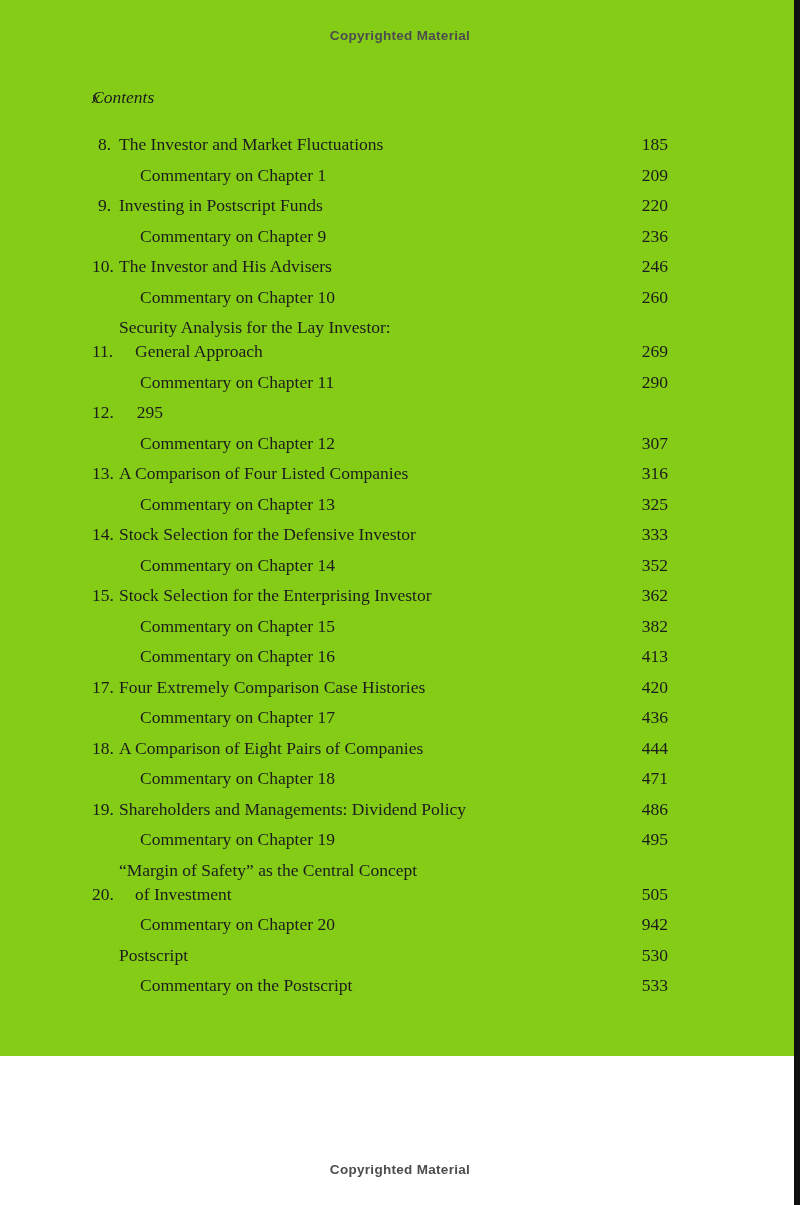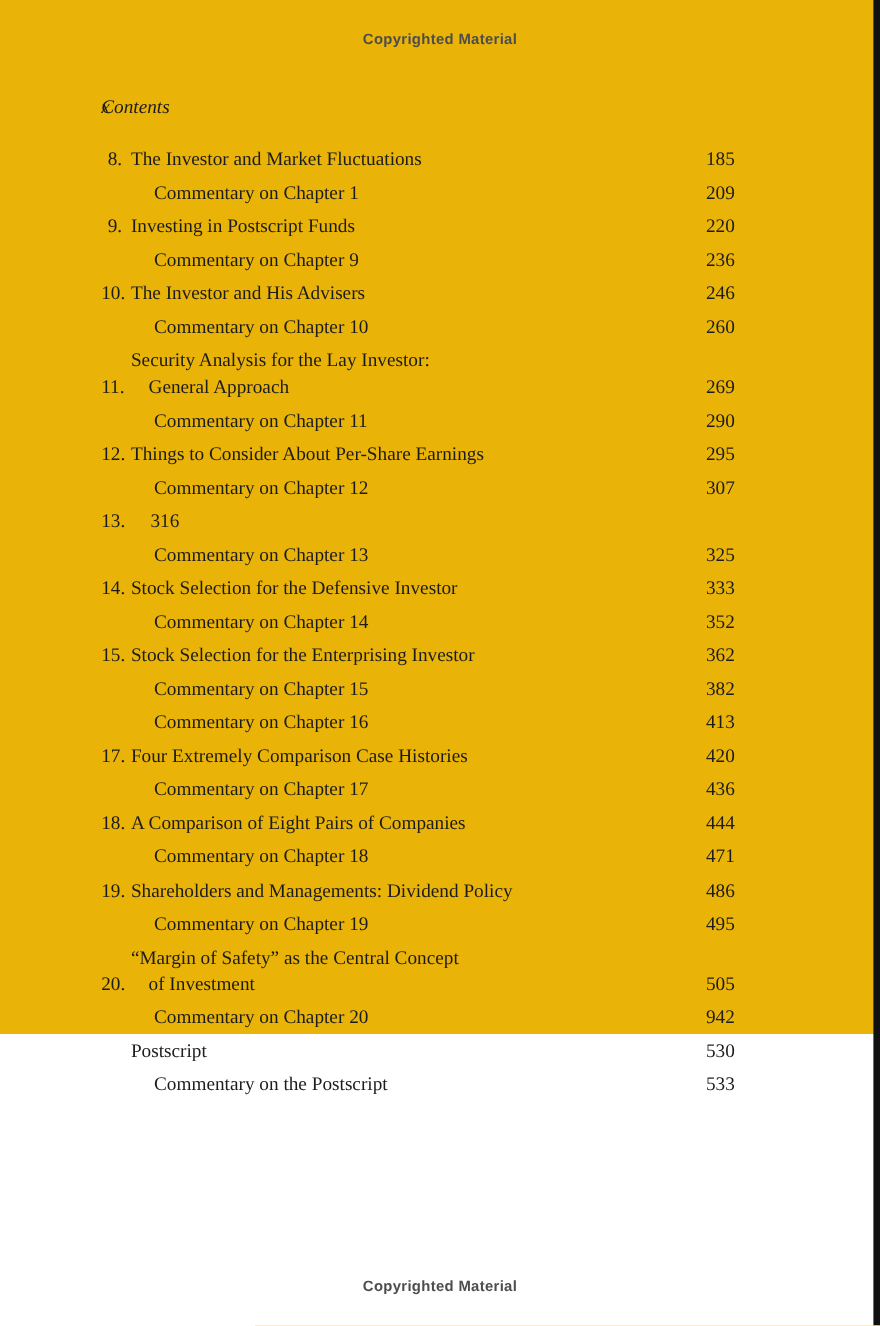--- a/index.html
+++ b/index.html
@@ -8,22 +8,22 @@
     height: 1205px;
     background: #ffffff;
     font-family: "Liberation Serif", serif;
     color: #1c1c1c;
     overflow: hidden;
     position: relative;
   }
   .page {
     position: relative;
     width: 800px;
-    height: 940px;
-    background: #eab308;
+    height: 1056px;
+    background: #84cc16;
   }
   .copyright {
     position: absolute;
     left: 0;
     width: 100%;
     text-align: center;
     font-family: "Liberation Sans", sans-serif;
     font-weight: bold;
     font-size: 13.5px;
     color: #4d4d4d;
@@ -165,34 +165,34 @@
       </div>
       <div class="toc-row commentary">
         <span class="num"></span>
         <span class="title">
           <span class="line">Commentary on Chapter 11</span>
         </span>
         <span class="page-num">290</span>
       </div>
       <div class="toc-row chapter">
         <span class="num">12.</span>
-        <span class="title">
-          <span class="line">Things to Consider About Per-Share Earnings</span>
-        </span>
         <span class="page-num">295</span>
       </div>
       <div class="toc-row commentary">
         <span class="num"></span>
         <span class="title">
           <span class="line">Commentary on Chapter 12</span>
         </span>
         <span class="page-num">307</span>
       </div>
       <div class="toc-row chapter">
         <span class="num">13.</span>
+        <span class="title">
+          <span class="line">A Comparison of Four Listed Companies</span>
+        </span>
         <span class="page-num">316</span>
       </div>
       <div class="toc-row commentary">
         <span class="num"></span>
         <span class="title">
           <span class="line">Commentary on Chapter 13</span>
         </span>
         <span class="page-num">325</span>
       </div>
       <div class="toc-row chapter">

